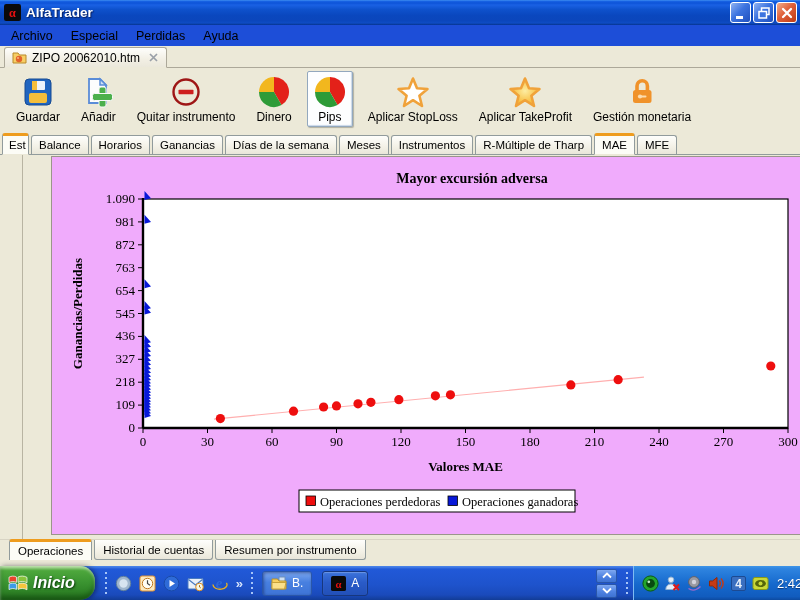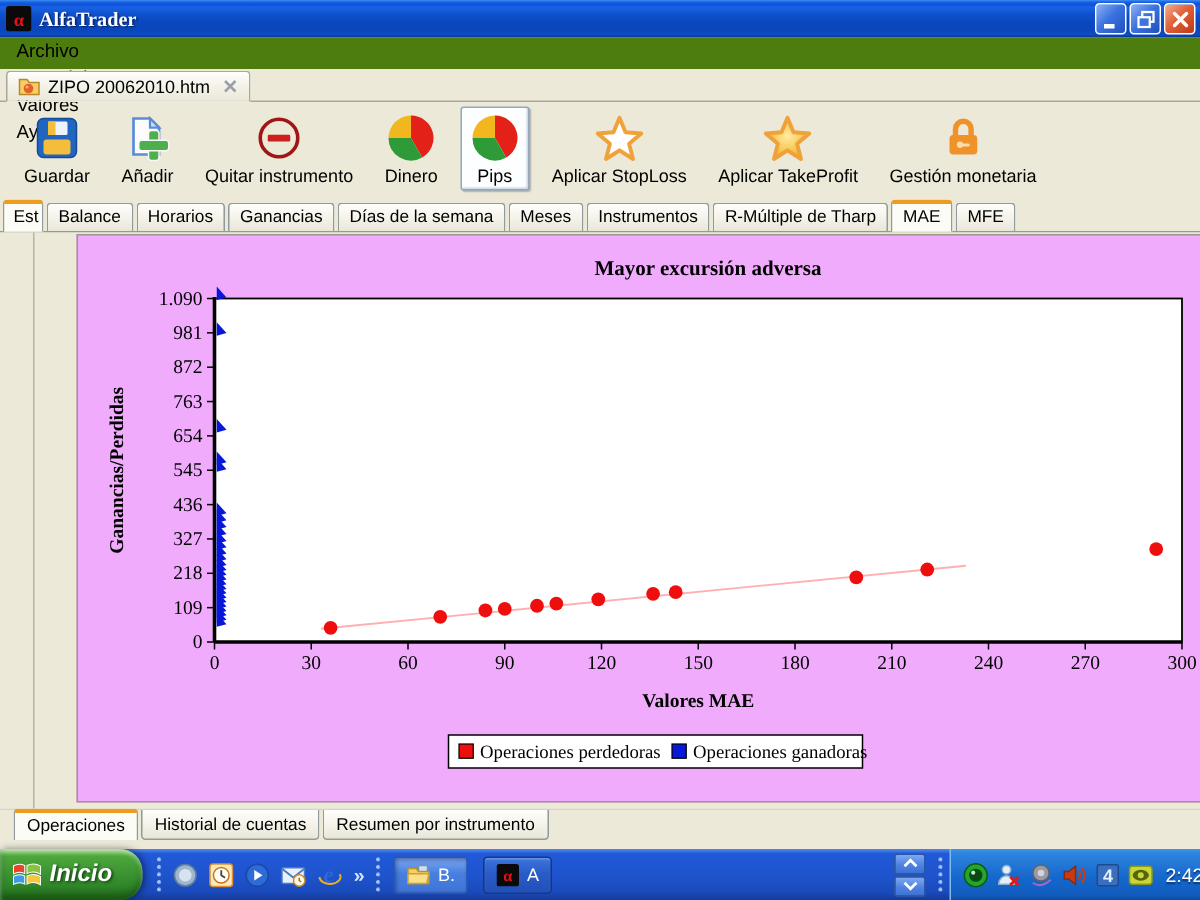--- a/index.html
+++ b/index.html
@@ -4,28 +4,28 @@
 <style>
   * { box-sizing: border-box; }
   html,body { margin:0; padding:0; }
   body { width:800px; height:600px; overflow:hidden; font-family:"Liberation Sans",sans-serif; background:#ECE9D8; }
   .screen { position:relative; width:800px; height:600px; background:#ECE9D8; }
 
   
   .titlebar { height:25px; display:flex; align-items:center; padding:0 3px 0 4px;
     background:linear-gradient(180deg,#3E8DF0 0%,#1660E2 6%,#0D53D8 12%,#1A61E4 20%,#0E51CC 38%,#0A47BE 62%,#0B46BC 82%,#0E4CC4 92%,#07338E 100%); }
   .app-icon { width:17px; height:17px; margin-right:5px; display:flex; }
-  .title-text { color:#fff; font-weight:bold; font-size:13.5px; text-shadow:1px 1px 1px rgba(8,28,88,.95); flex:1;font-family:Liberation Serif, serif; }
+  .title-text { color:#fff; font-weight:bold; font-size:13.5px; text-shadow:1px 1px 1px rgba(8,28,88,.95); flex:1; }
   .win-controls { display:flex; gap:2px; }
   .win-btn { width:21px; height:21px; border-radius:3px; border:1px solid #fff; display:flex; align-items:center; justify-content:center; }
   .win-btn.min,.win-btn.max { background:linear-gradient(135deg,#8FB2F2 0%,#3D74E0 45%,#1F50BE 100%); }
   .win-btn.close { background:linear-gradient(135deg,#F2AE8C 0%,#E0613A 45%,#BE3A14 100%); }
 
   
-  .menubar { height:21px; display:flex; padding-left:2px; background:#4d7c0f;flex-direction:column; }
+  .menubar { height:21px; display:flex; align-items:center; padding-left:2px; background:#1d4ed8; }
   .menu-item { padding:2px 9px; font-size:12.5px; color:#000; cursor:default; }
 
   
   .doctabs { height:22px; border-bottom:1px solid #ACA899; display:flex; align-items:flex-end; padding-left:4px; }
   .doctab { height:21px; margin-bottom:-1px; display:inline-flex; align-items:center; gap:5px; padding:0 7px;
     background:linear-gradient(180deg,#FEFEFC,#F2EFE4 60%,#EBE8DB); border:1px solid #ACA899; border-bottom:1px solid #ECE9D8;
     border-radius:3px 3px 0 0; font-size:12px; }
 
   
   .toolbar { height:65px; display:flex; align-items:flex-start; gap:9px; padding:3px 0 0 10px; background:#ECE9D8; }
@@ -109,21 +109,21 @@
             <svg width="16" height="16" viewBox="0 0 16 16">
               <path d="M4,4 L12,12 M12,4 L4,12" stroke="#FFF" stroke-width="2.3" stroke-linecap="round"></path>
             </svg>
           </span>
         </span>
     </div>
 
     <div class="menubar" id="menubar">
         <span class="menu-item">Archivo</span>
         <span class="menu-item">Especial</span>
-        <span class="menu-item">Valores</span>
+        <span class="menu-item">Perdidas</span>
         <span class="menu-item">Ayuda</span>
       </div>
 
     <div class="doctabs" id="doctabs">
         <div class="doctab">
           <span style="display:flex;">
             <svg width="15" height="13" viewBox="0 0 15 13">
               <path d="M1,2 h5 l1.5,2 H14 v8 H1 z" fill="#F7CE64" stroke="#B8892A"></path>
               <circle cx="7" cy="8" r="3.2" fill="#E2622A"></circle>
               <circle cx="6" cy="7" r="1" fill="#F8B080"></circle>

